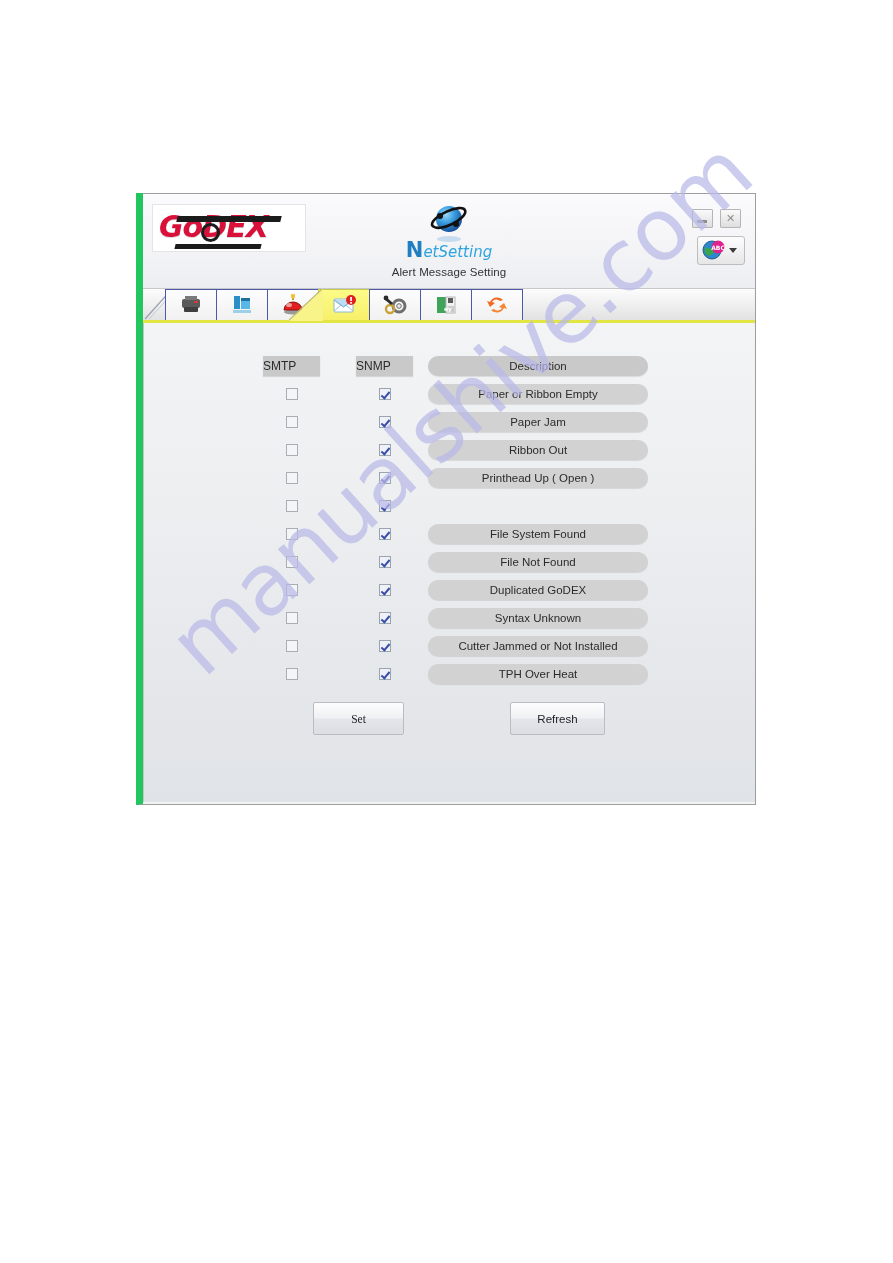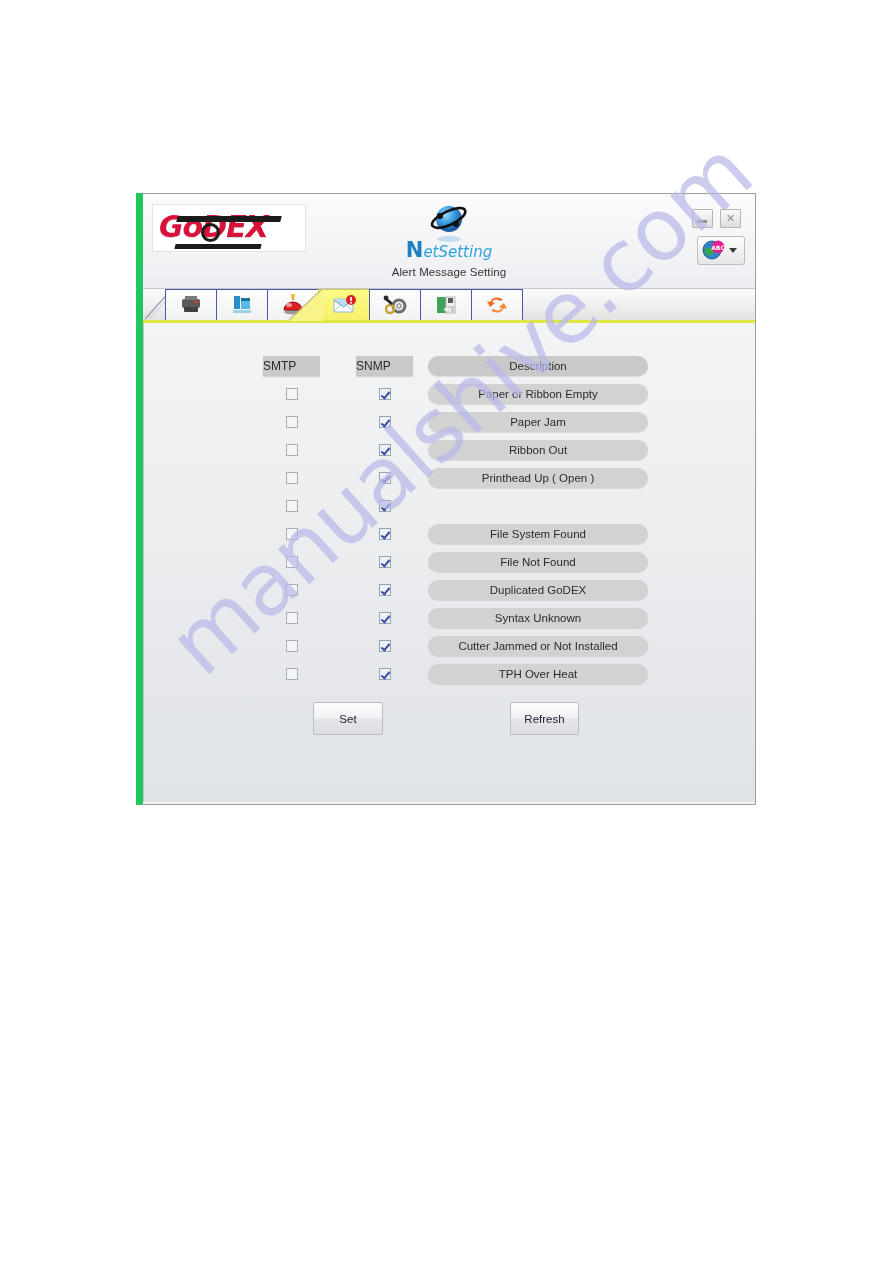--- a/index.html
+++ b/index.html
@@ -344,22 +344,22 @@
     background: linear-gradient(to bottom, #fdfdfe 0%, #f0f1f4 48%, #e3e5ea 52%, #dcdee4 100%);
     border: 1px solid #b9bcc4;
     border-radius: 2px;
     color: #23252b;
     font-size: 11.5px;
     display: flex;
     align-items: center;
     justify-content: center;
     box-sizing: border-box;
   }
-  #btn-set   { left: 169px; width: 70px; }
-  #btn-refresh { left: 366px; width: 69px; }
+  #btn-set   { left: 169px; width: 91px; font-family: Liberation Serif, serif; }
+  #btn-refresh { left: 366px; width: 95px; }
 </style>
 </head>
 <body>
 
 <div id="watermark">
   <div class="wm-text">manualshive.com</div>
 </div>
 
 <div id="app-window">
 

